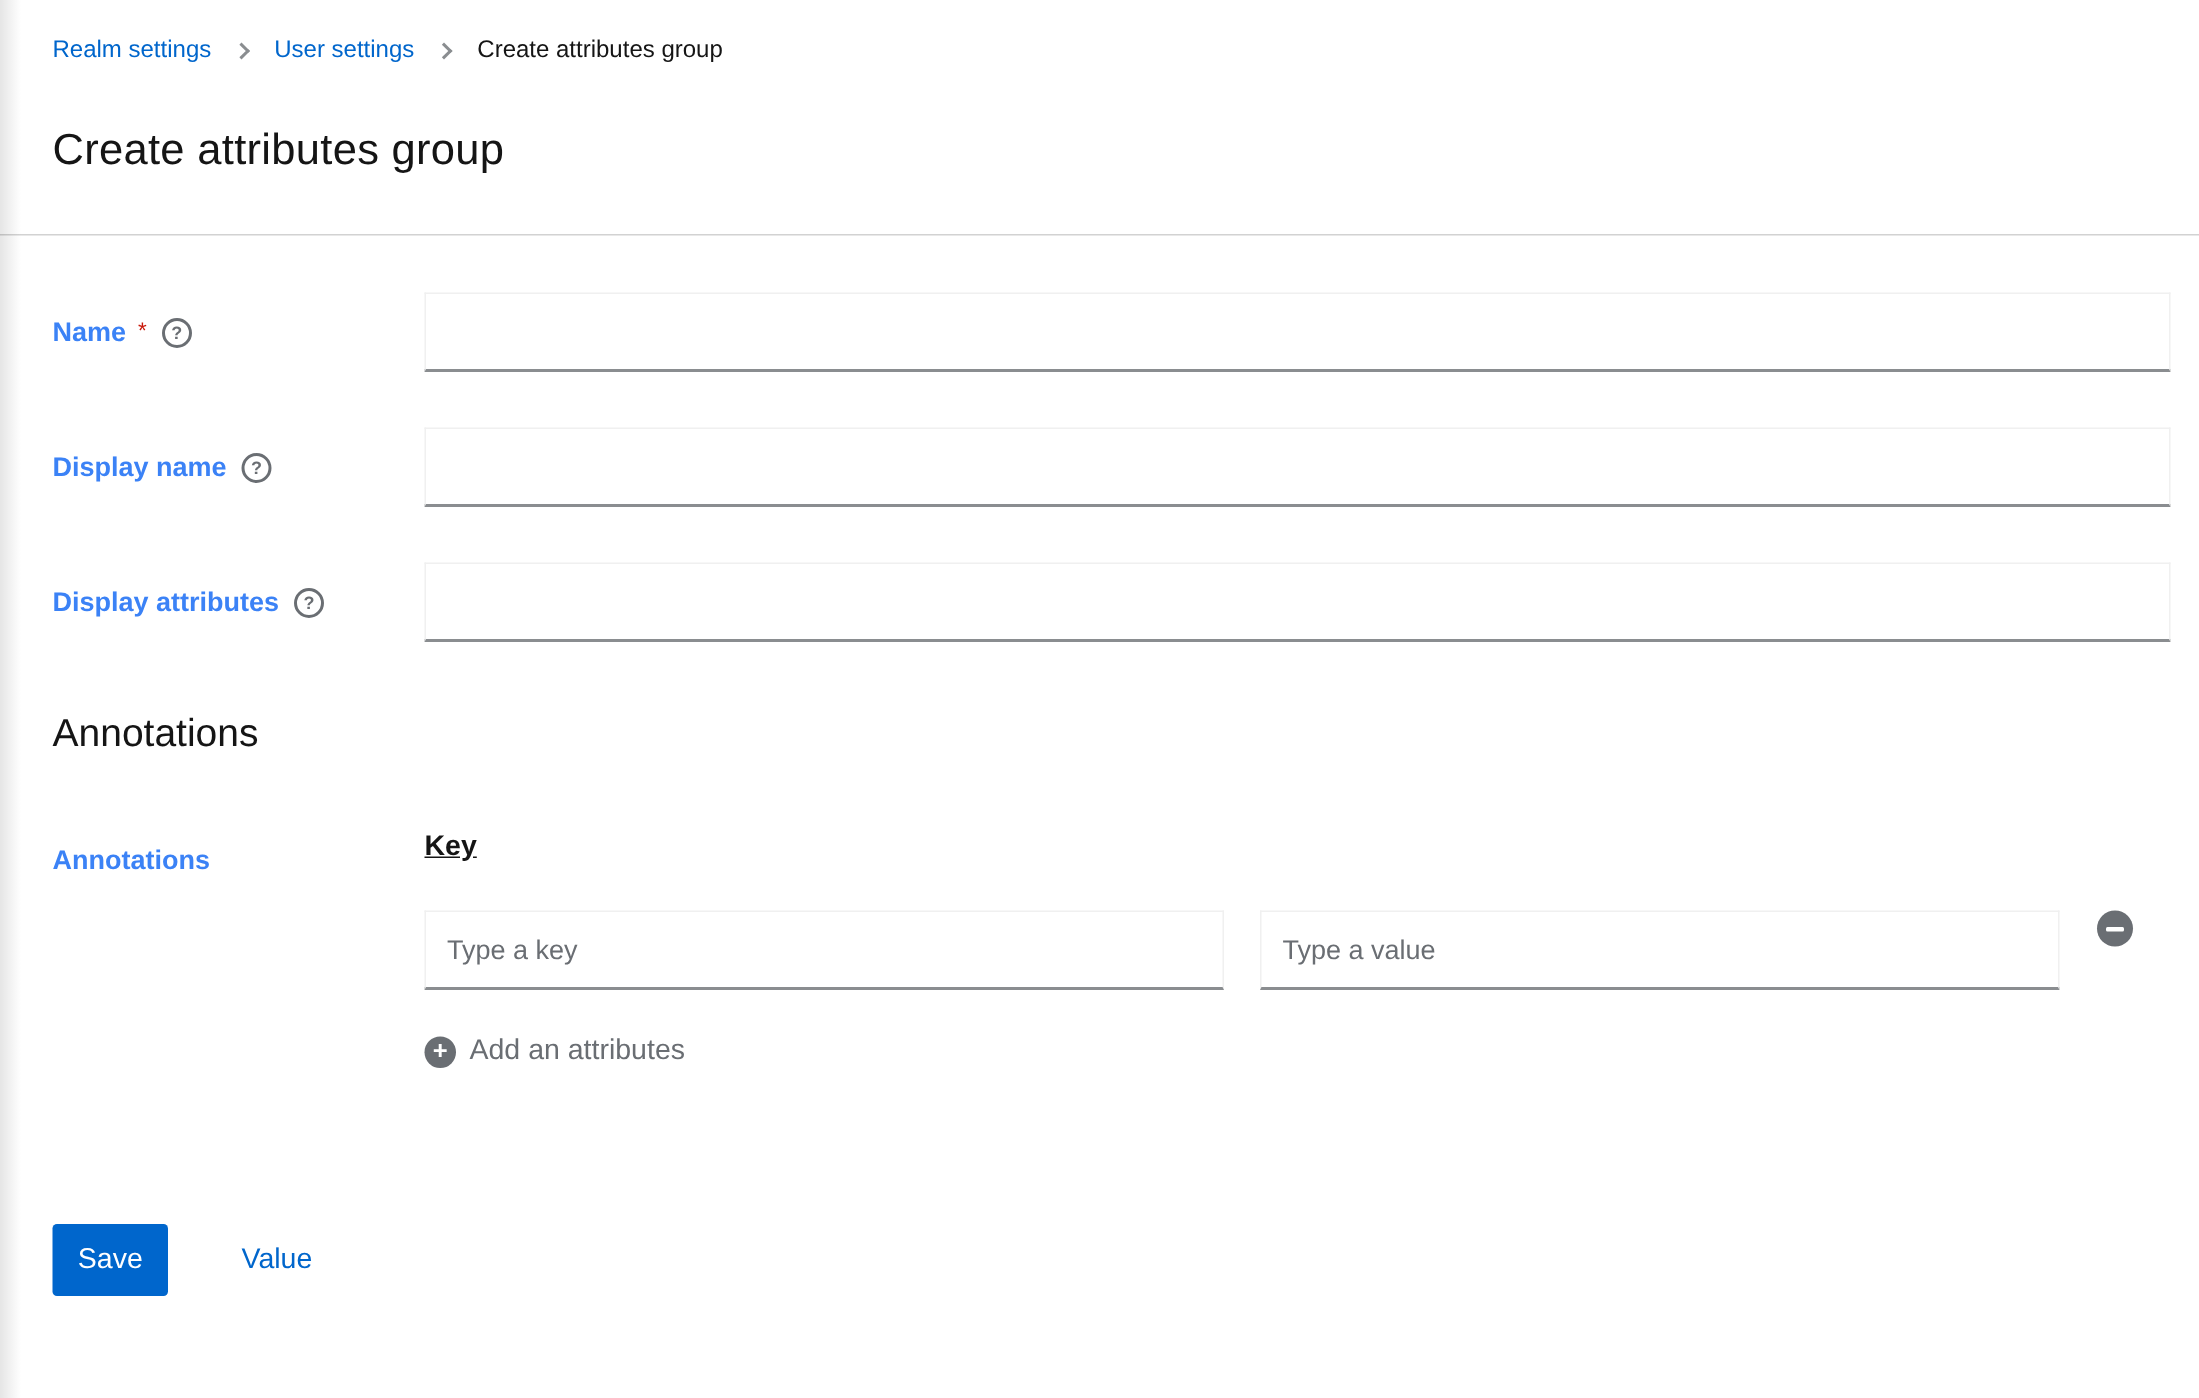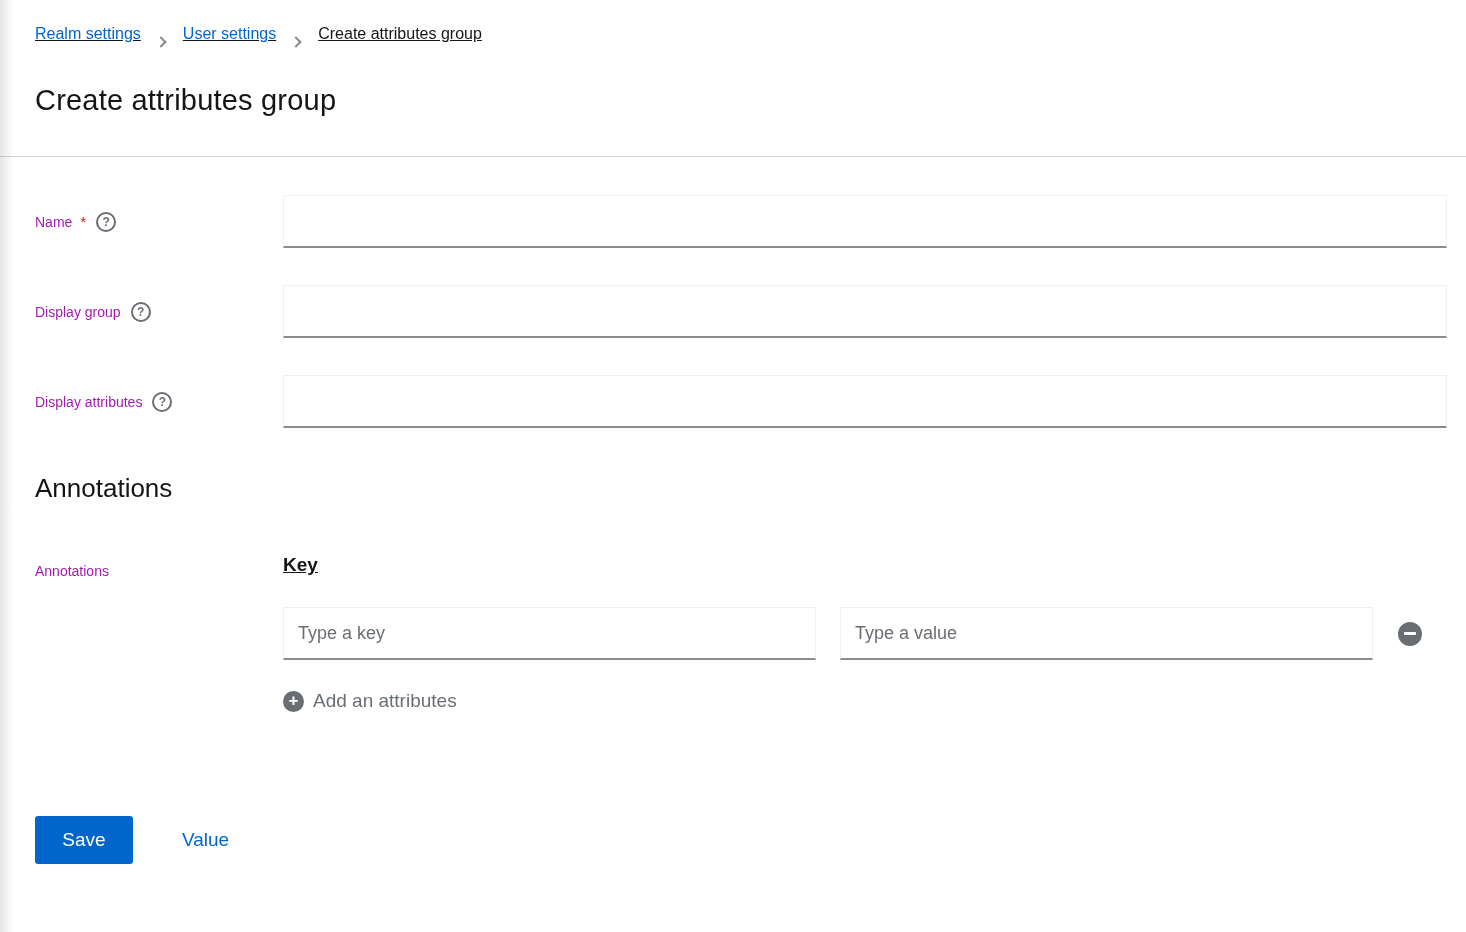--- a/index.html
+++ b/index.html
@@ -16,21 +16,21 @@
     background: linear-gradient(to right, rgba(0,0,0,0.10), rgba(0,0,0,0));
     pointer-events: none; z-index: 5;
   }
 
   
   .page-header {
     padding: 22px 19px 0 35px;
     height: 157px;
     border-bottom: 1px solid #d2d2d2;
   }
-  .breadcrumb { display: flex; align-items: flex-end; font-size: 16px; line-height: 24px; text-decoration: underline; }
+  .breadcrumb { display: flex; align-items: center; font-size: 16px; line-height: 24px; }
   .breadcrumb a { color: #0066cc; text-decoration: none; cursor: pointer; }
   .breadcrumb .crumb-current { color: #151515; }
   .chev {
     width: 8px; height: 8px;
     border-right: 2.5px solid #8a8d90; border-top: 2.5px solid #8a8d90;
     transform: rotate(45deg);
     display: inline-block;
     margin: 0 18px 0 16px;
     flex: none;
   }
@@ -38,21 +38,21 @@
     margin-top: 36px;
     font-size: 29px; font-weight: 400; line-height: 36px;
     color: #151515; letter-spacing: 0.2px;
   }
 
   
   .main { padding: 0 19px 0 35px; }
   .form-row { display: flex; }
   .form-row.centered { align-items: center; }
   .label-col { width: 248px; flex: none; display: flex; align-items: center; }
-  .field-label { font-size: 14px; font-weight: 400; color: #a21caf; }
+  .field-label { font-size: 18px; font-weight: 700; color: #3b82f6; }
   .required-asterisk { color: #c9190b; font-size: 15px; margin-left: 8px; align-self: flex-start; margin-top: 1px; }
   .help-icon {
     width: 20px; height: 20px; flex: none;
     border: 2px solid #6a6e73; border-radius: 50%;
     display: inline-flex; align-items: center; justify-content: center;
     color: #6a6e73; font-size: 12px; font-weight: 700;
     margin-left: 10px; cursor: pointer; background: #fff;
   }
   .text-input {
     flex: 1; height: 53px;
@@ -75,21 +75,21 @@
     font-size: 26px; font-weight: 400; line-height: 33px; color: #151515;
   }
 
   .annotations-row { margin-top: 47px; }
   .annotations-row .label-col { align-items: flex-start; padding-top: 11px; }
   .kv-area { flex: 1; }
   .kv-headers { display: flex; line-height: 26px; }
   .kv-header { font-size: 19px; font-weight: 700; color: #151515; }
   .kv-header.key { width: 533px; flex: none; text-decoration: underline; }
   .kv-header.value { width: 533px; flex: none; margin-left: 24px; padding-left: 13px; }
-  .kv-inputs { display: flex; margin-top: 29px; align-items: center; }
+  .kv-inputs { display: flex; margin-top: 29px; }
   .kv-input { flex: none; width: 533px; }
   .kv-input.value { margin-left: 24px; }
   .minus-btn {
     width: 24px; height: 24px; flex: none; margin-left: 25px;
     border: none; border-radius: 50%; background: #6a6e73;
     display: flex; align-items: center; justify-content: center;
     cursor: pointer; padding: 0;
   }
   .minus-bar { width: 12px; height: 3px; background: #ffffff; border-radius: 1px; }
 
@@ -103,21 +103,21 @@
   .plus-circle {
     width: 21px; height: 21px; flex: none;
     border-radius: 50%; background: #6a6e73; color: #ffffff;
     display: flex; align-items: center; justify-content: center;
     font-size: 17px; font-weight: 700; line-height: 1;
     margin-right: 9px; padding-bottom: 1px;
   }
 
   .actions { margin-top: 103px; display: flex; align-items: center; }
   .save-btn {
-    width: 98px; height: 48px;
+    width: 77px; height: 48px;
     background: #0066cc; color: #ffffff;
     border: none; border-radius: 3px;
     font-family: "Liberation Sans", sans-serif;
     font-size: 19px; cursor: pointer;
   }
   .cancel-link {
     margin-left: 49px;
     color: #0066cc; font-size: 19px; text-decoration: none; cursor: pointer;
   }
 </style>
@@ -145,21 +145,21 @@
       <span class="required-asterisk">*</span>
       <span class="help-icon">
           <span>?</span>
         </span>
     </div>
     <input class="text-input" type="text" value="" style="">
   </div>
 
   <div class="form-row centered row-display-name">
     <div class="label-col">
-      <span class="field-label">Display group</span>
+      <span class="field-label">Display name</span>
       <span class="help-icon">
           <span>?</span>
         </span>
     </div>
     <input class="text-input" type="text" value="" style="">
   </div>
 
   <div class="form-row centered row-display-desc">
     <div class="label-col">
       <span class="field-label">Display attributes</span>

